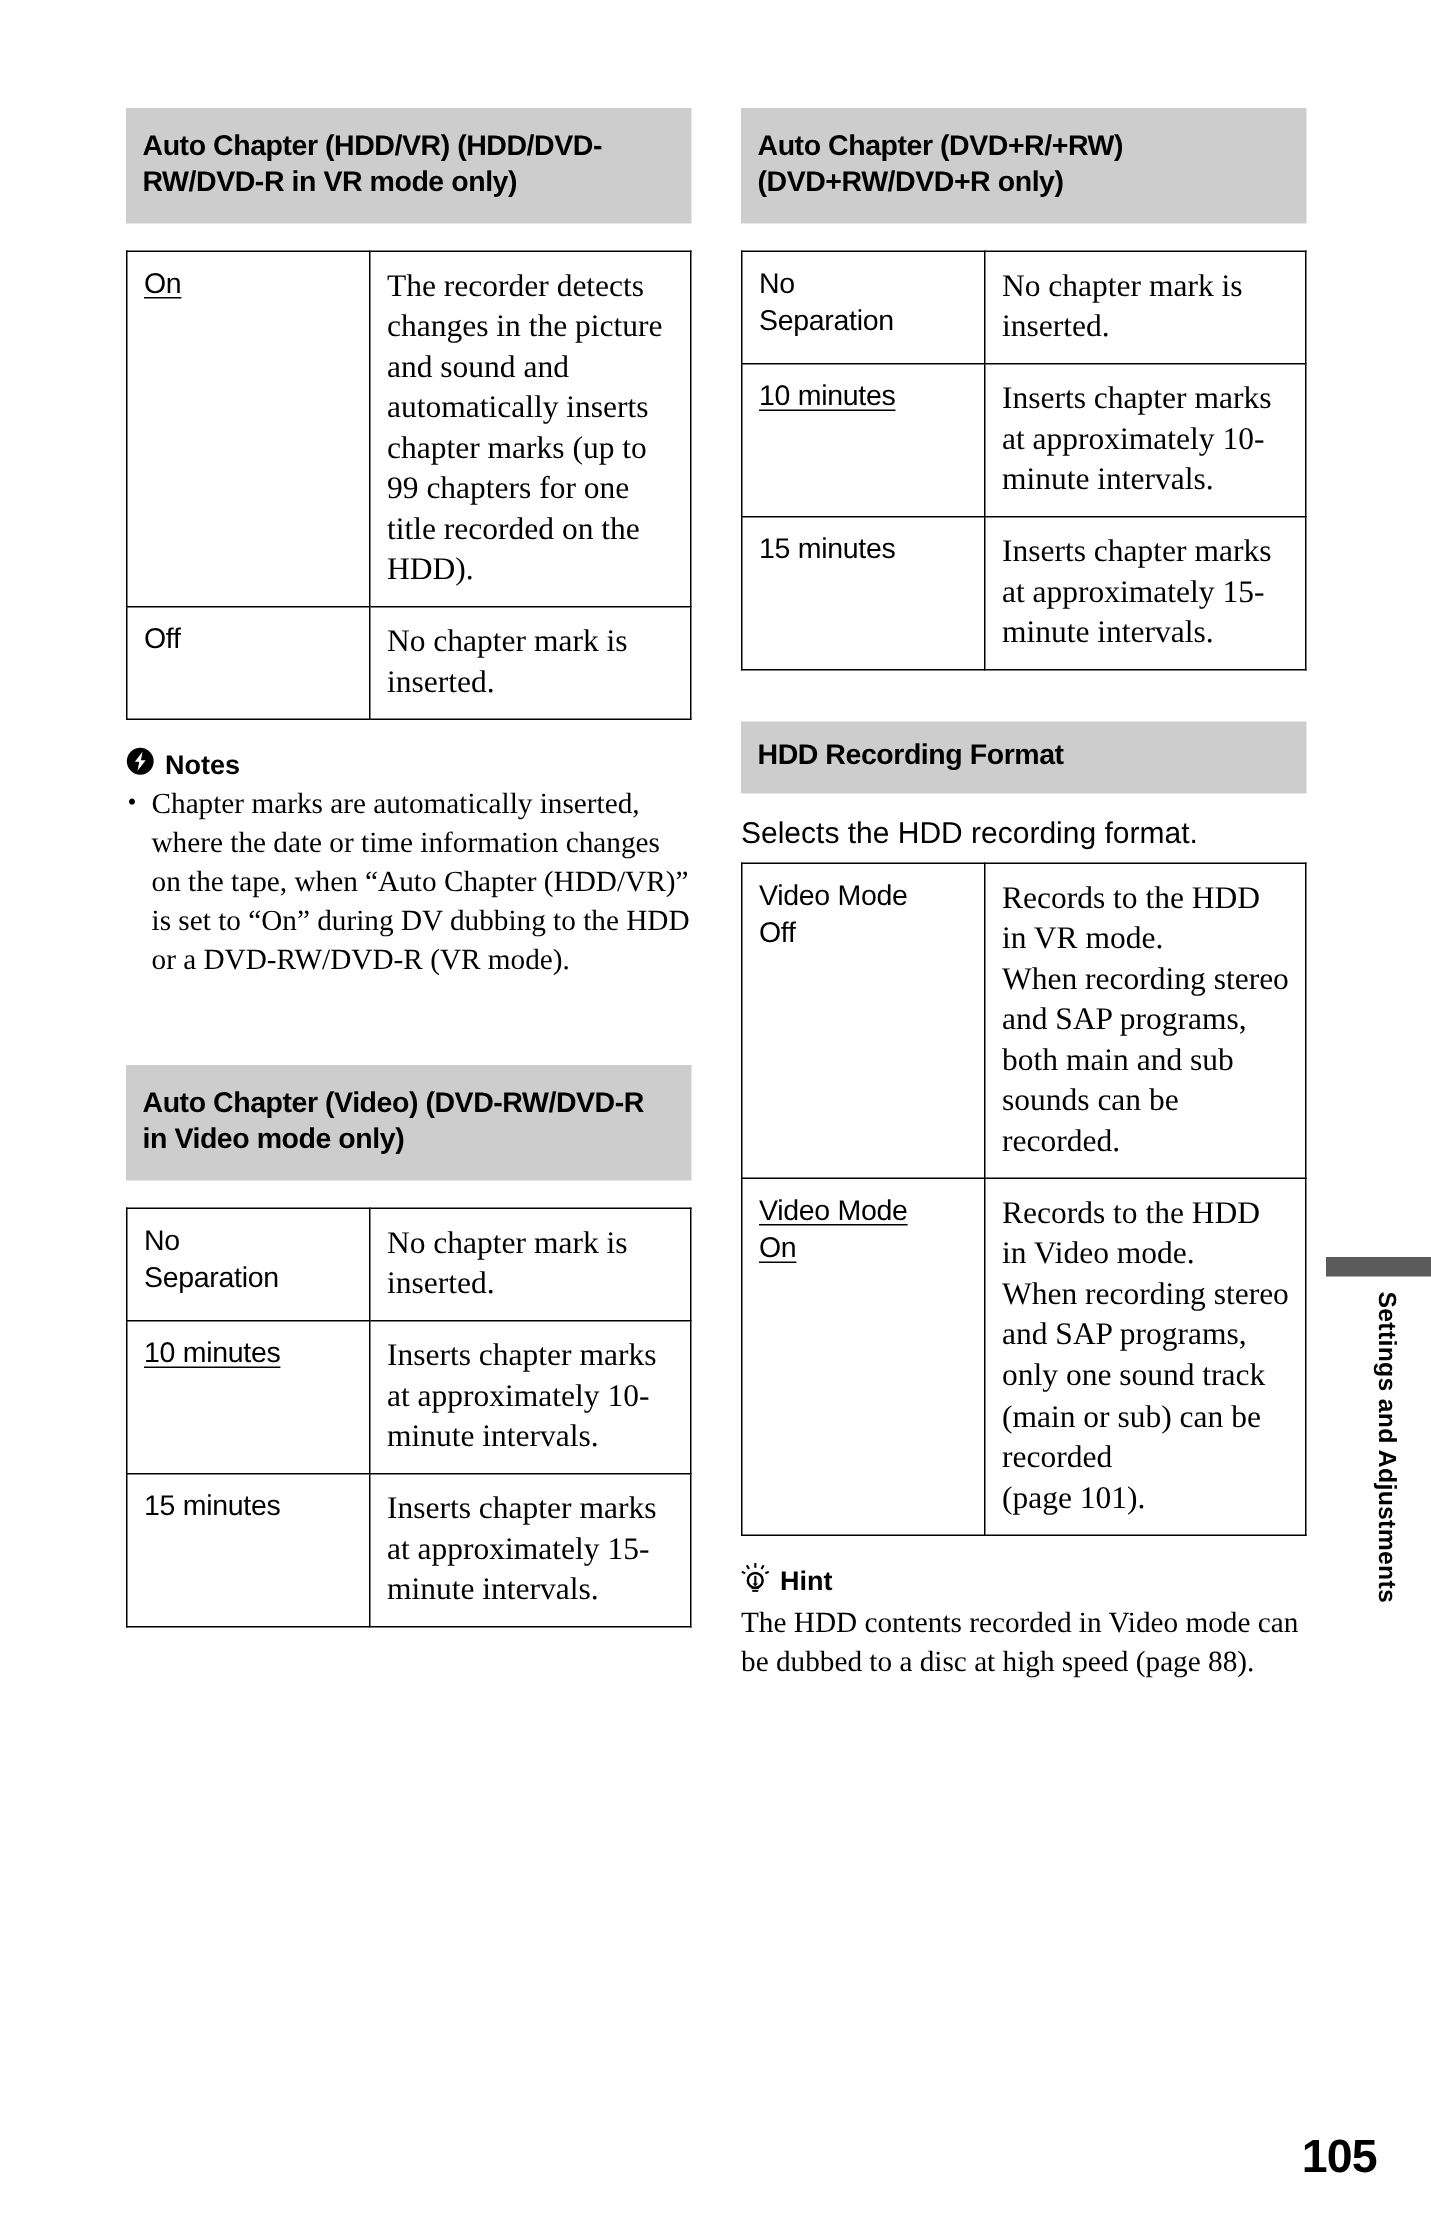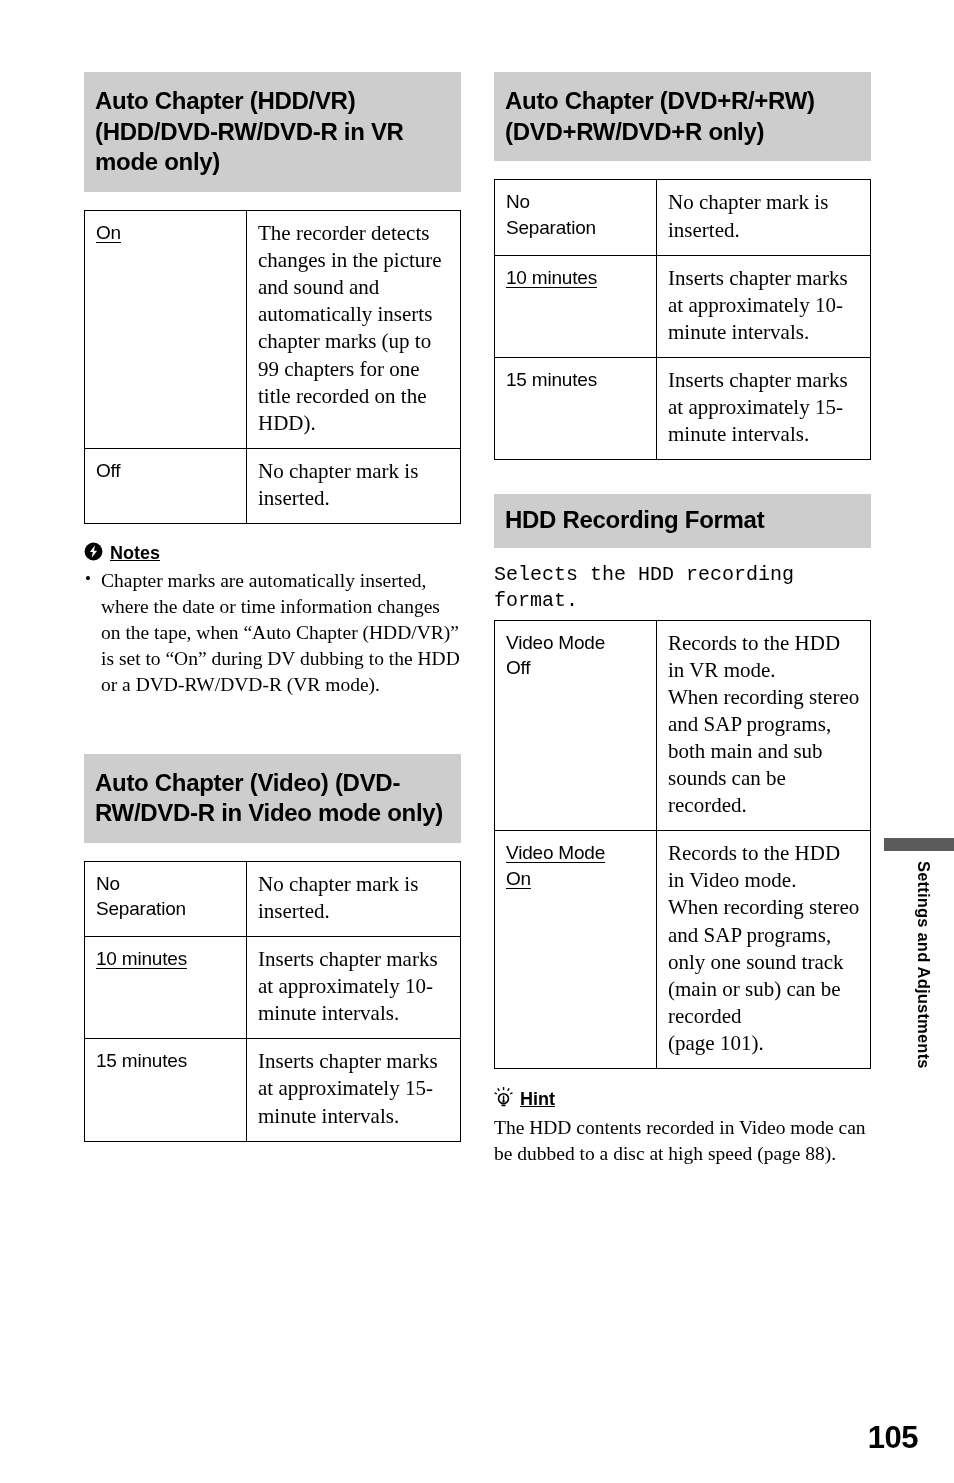--- a/index.html
+++ b/index.html
@@ -30,32 +30,32 @@
     width: 377px;
   }
   .col-left  { left: 84px; }
   .col-right { left: 494px; }
 
   
   .section-head {
     background: #cdcdcd;
     font-family: "Liberation Sans", sans-serif;
     font-weight: bold;
-    font-size: 24px;
+    font-size: 19px;
     line-height: 1.28;
     letter-spacing: -0.3px;
     padding: 14px 12px 14px 11px;
     color: #000;
     box-sizing: border-box;
   }
   .section-head.one-line { padding: 11px 12px 12px 11px; }
 
   
   .para {
-    font-family: Liberation Mono, monospace;
+    font-family: Liberation Sans, sans-serif;
     font-size: 20px;
     line-height: 1.30;
     margin: 14px 0 6px 0;
   }
 
   
   table.opt {
     border-collapse: collapse;
     width: 100%;
     table-layout: fixed;
@@ -87,21 +87,20 @@
     margin-top: 18px;
   }
   .callout-title {
     font-family: "Liberation Sans", sans-serif;
     font-weight: bold;
     font-size: 18px;
     display: flex;
     align-items: center;
     gap: 7px;
     margin-bottom: 2px;
-    text-decoration: underline;
   }
   .callout ul {
     list-style: none;
     margin: 0;
     padding: 0;
   }
   .callout li {
     font-family: "Liberation Serif", serif;
     font-size: 19.5px;
     line-height: 1.33;

